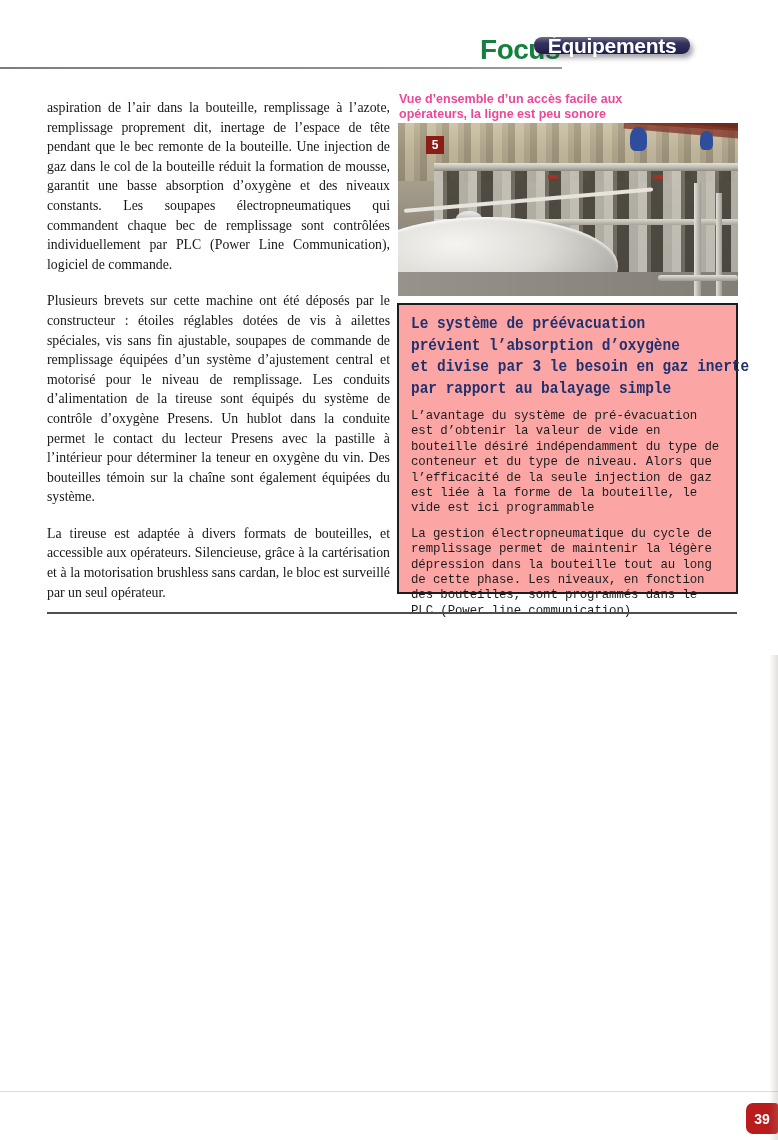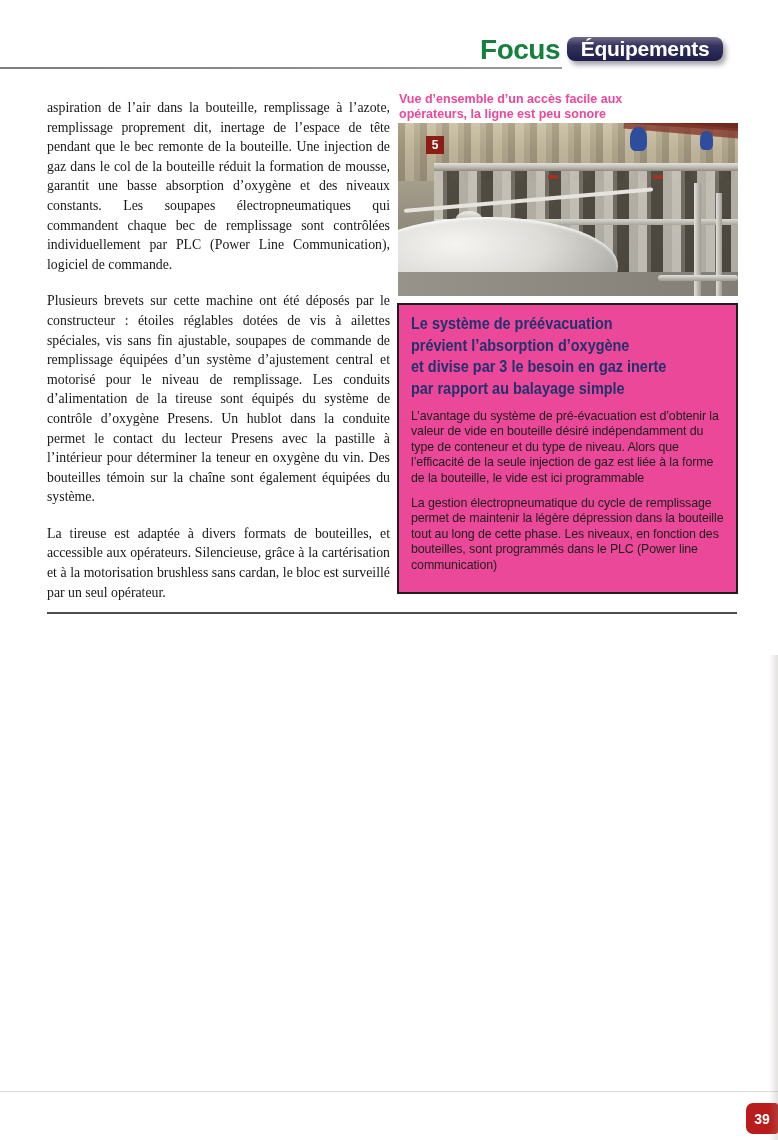--- a/index.html
+++ b/index.html
@@ -4,21 +4,21 @@
 <style>
   html,body{margin:0;padding:0;background:#ffffff;}
   .page{position:relative;width:778px;height:1140px;background:#ffffff;overflow:hidden;
         font-family:"Liberation Sans",sans-serif;}
 
   
   .focus-label{position:absolute;top:34px;left:0;width:560px;text-align:right;
 ers    font-weight:bold;font-size:28px;letter-spacing:-0.5px;color:#1b2150;}
   .focus-label{position:absolute;top:34px;left:0;width:560px;text-align:right;
     font-weight:bold;font-size:28px;letter-spacing:-0.5px;color:#15803d;}
-  .equip-box{position:absolute;top:37px;left:567px;width:156px;height:24px;
+  .equip-box{position:absolute;top:37px;left:534px;width:156px;height:17px;
     border-radius:8px;background:linear-gradient(180deg,#6f6d86 0%,#35345f 35%,#1e1d49 100%);
     box-shadow:3px 4px 5px rgba(60,55,70,0.45);
     display:flex;align-items:center;justify-content:center;
     color:#ffffff;font-weight:bold;font-size:21px;letter-spacing:-0.3px;}
   .header-rule{position:absolute;top:67px;left:0;width:562px;height:2px;
     background:linear-gradient(90deg,#7d7d7d,#9a9a9a);}
 
   
   .article{position:absolute;left:47px;top:98px;width:343px;
     font-family:"Liberation Serif",serif;font-size:13.8px;line-height:19.6px;
@@ -65,21 +65,21 @@
   .photo-pipe.p1{left:296px;top:60px;width:7px;height:113px;}
   .photo-pipe.p2{left:318px;top:70px;width:6px;height:103px;}
   .photo-pipe.p3{left:260px;top:152px;width:80px;height:6px;
     background:linear-gradient(180deg,#e3e1da,#9d9a92);border-radius:3px;}
   .photo-red-dot{position:absolute;width:10px;height:4px;background:#a03226;}
   .photo-red-dot.d1{left:150px;top:52px;}
   .photo-red-dot.d2{left:255px;top:52px;}
 
   
   .infobox{position:absolute;left:397px;top:303px;width:341px;height:291px;box-sizing:border-box;
-    border:2px solid #1d1d1d;background:#ec4899;padding:8px 12px;}
+    border:2px solid #1d1d1d;background:#fca5a5;padding:8px 12px;font-family:Liberation Mono, monospace;}
   .infobox-title{color:#20316e;font-weight:bold;font-size:17px;line-height:21.5px;}
   .infobox-title div{white-space:nowrap;transform:scaleX(0.85);transform-origin:left center;}
   .infobox-body{margin-top:9px;font-size:12.4px;line-height:15.4px;color:#1d1d1d;letter-spacing:-0.1px;}
   .infobox-body p{margin:10px 0 8px 0;}
 
   
   .mid-rule{position:absolute;left:47px;top:612px;width:690px;height:2px;background:#4e4e4e;}
   .footer-rule{position:absolute;left:0;top:1091px;width:778px;height:1px;background:#dcdcdc;}
   .footer{position:absolute;top:1107px;right:38px;display:flex;align-items:baseline;gap:5px;
     color:#0d0d0d;}

